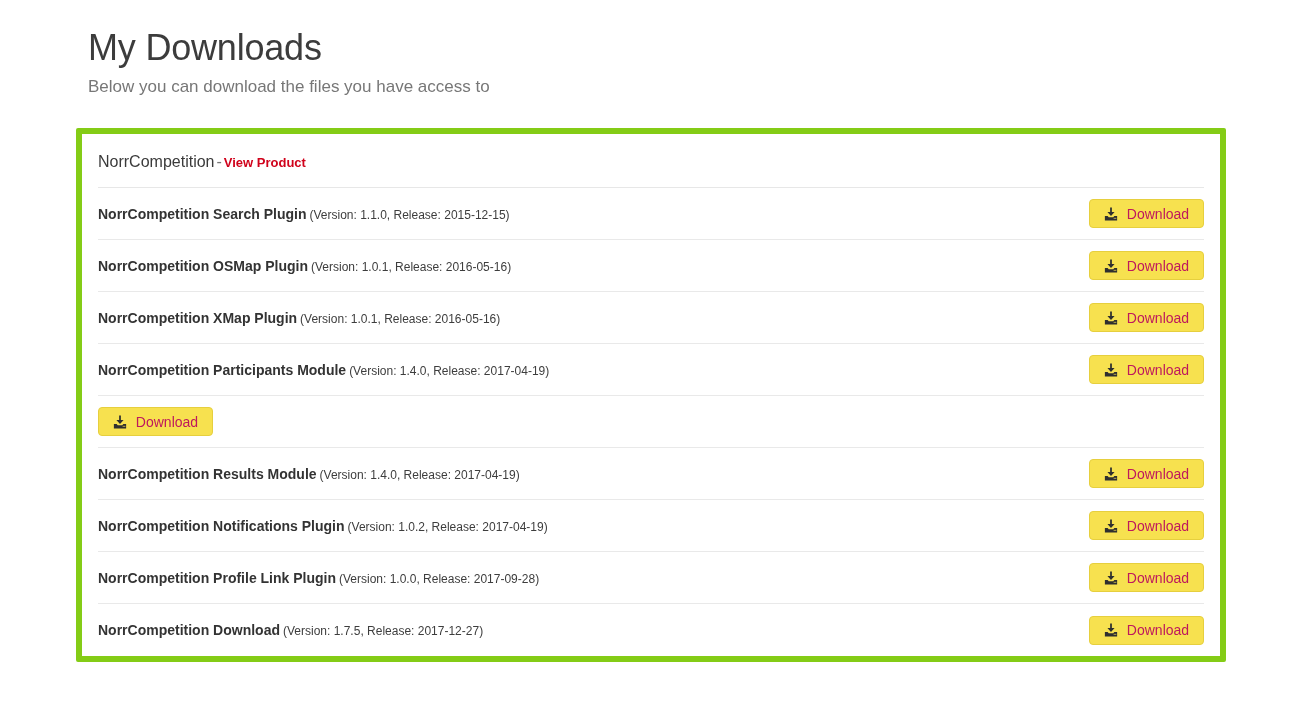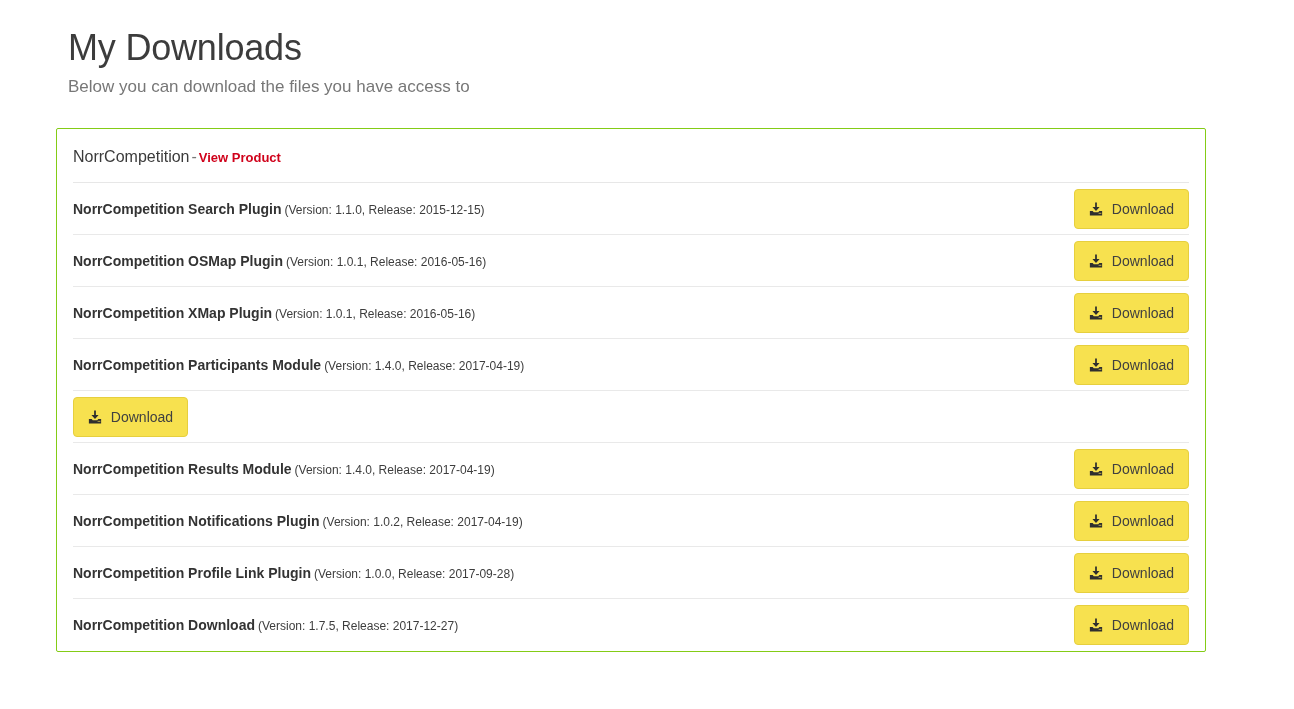--- a/index.html
+++ b/index.html
@@ -16,21 +16,21 @@
   .page {
     position: relative;
     width: 1294px;
     height: 709px;
     overflow: hidden;
   }
 
   
   .page-header {
     position: absolute;
-    left: 68px;
+    left: 88px;
     top: 26px;
   }
   .page-title {
     margin: 0;
     font-size: 36px;
     font-weight: 400;
     line-height: 44px;
     color: #3c3c3c;
     letter-spacing: -0.2px;
   }
@@ -38,25 +38,25 @@
     margin: 6px 0 0 0;
     font-size: 17px;
     font-weight: 400;
     line-height: 22px;
     color: #777777;
   }
 
   
   .panel {
     position: absolute;
-    left: 56px;
+    left: 76px;
     top: 128px;
     width: 1150px;
     background: #ffffff;
-    border: 1px solid #84cc16;
+    border: 6px solid #84cc16;
     border-radius: 2px;
   }
 
   .panel-body {
     padding: 0 16px;
   }
 
   
   .product-header {
     padding: 18px 0 14px 0;
@@ -111,29 +111,29 @@
     margin-left: 3px;
   }
 
   
   .download-btn {
     display: inline-flex;
     align-items: center;
     justify-content: center;
     gap: 9px;
     min-width: 115px;
-    height: 40px;
+    height: 29px;
     padding: 0 13px;
     background: #f7e14f;
     border: 1px solid #e6cf3e;
     border-radius: 4px;
     font-family: "Liberation Sans", sans-serif;
     font-size: 14px;
     font-weight: 400;
-    color: #404040;
+    color: #be185d;
     cursor: pointer;
     white-space: nowrap;
     line-height: 1;
   }
 
   .dl-icon {
     display: inline-block;
     width: 14px;
     height: 14px;
     flex: 0 0 14px;

